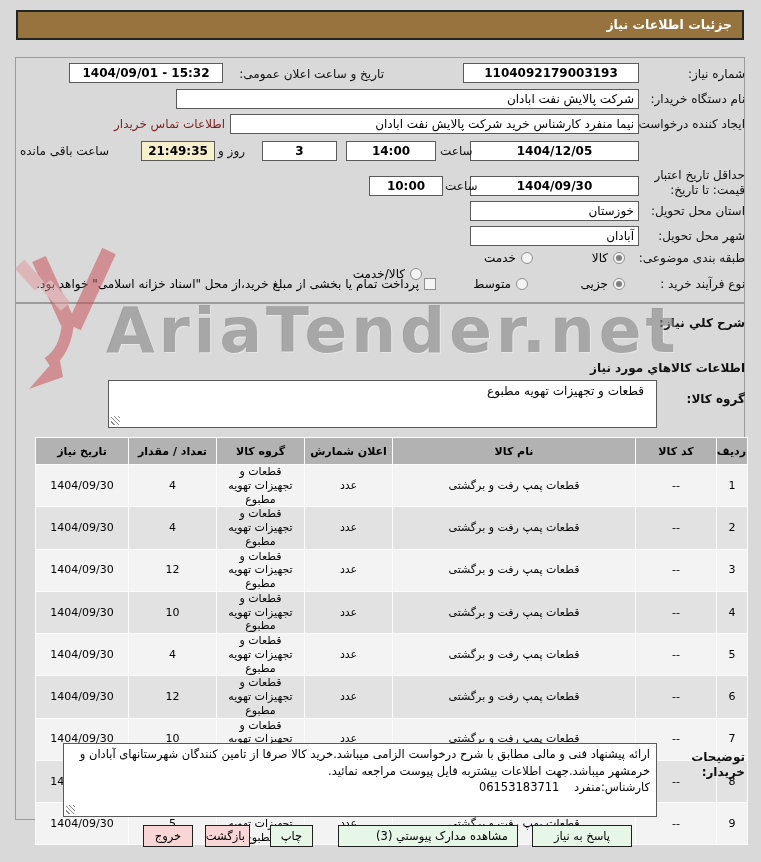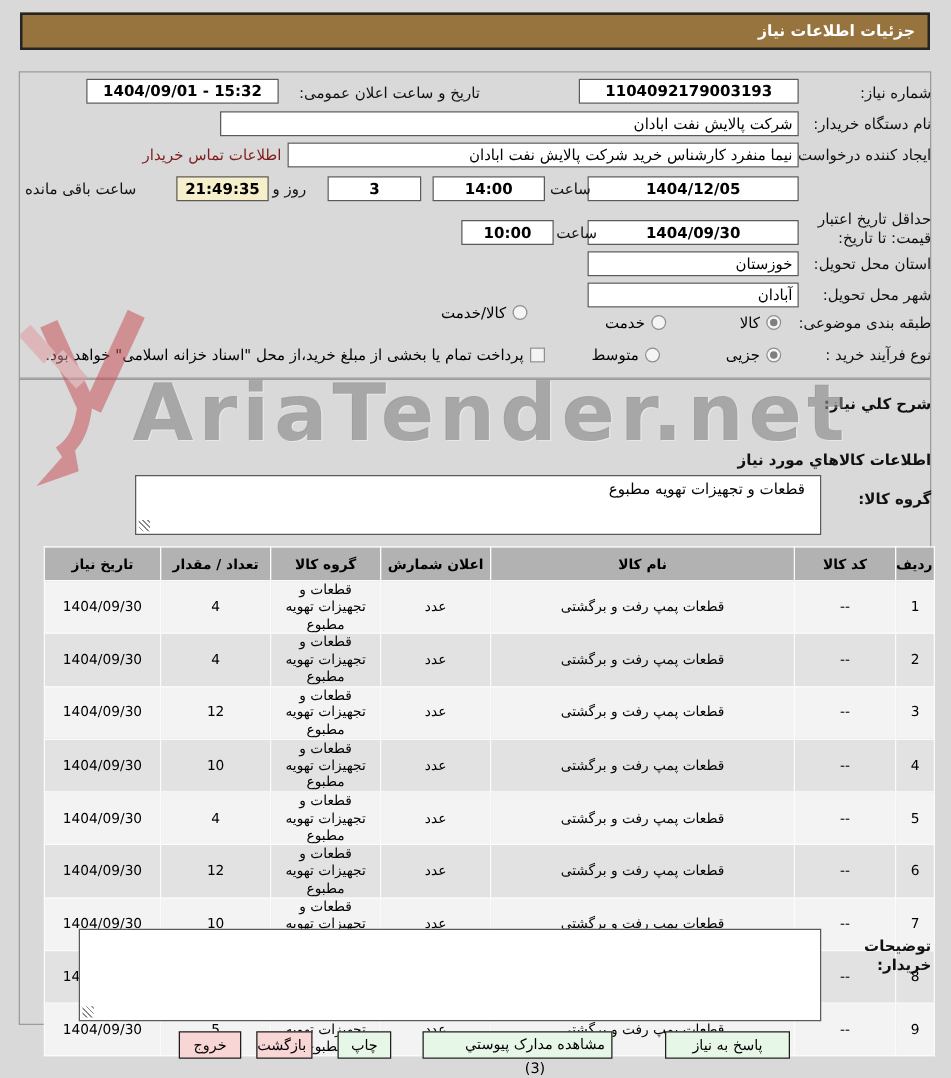--- a/index.html
+++ b/index.html
@@ -95,21 +95,21 @@
 
   <div class="lbl" style="right:16px;top:251px;">طبقه بندی موضوعی:</div>
   <div class="radio-item" style="right:136px;top:250px;">
     <span class="radio on"></span>
     <span>کالا</span>
   </div>
   <div class="radio-item" style="right:228px;top:250px;">
     <span class="radio"></span>
     <span>خدمت</span>
   </div>
-  <div class="radio-item" style="right:339px;top:242px;margin-left:11px;">
+  <div class="radio-item" style="right:339px;top:266px;margin-left:11px;">
     <span class="radio"></span>
     <span>کالا/خدمت</span>
   </div>
 
   <div class="lbl" style="right:16px;top:277px;">نوع فرآیند خرید :</div>
   <div class="radio-item" style="right:136px;top:276px;">
     <span class="radio on"></span>
     <span>جزیی</span>
   </div>
   <div class="radio-item" style="right:233px;top:276px;">
@@ -234,25 +234,27 @@
           <td>عدد</td>
           <td>قطعات و تجهیزات تهویه مطبوع</td>
           <td>5</td>
           <td>1404/09/30</td>
         </tr>
       </tbody>
   </table>
 
   <div class="lbl wrap bold" style="right:16px;top:750px;width:72px;">توضیحات خریدار:</div>
   <div class="ta" style="left:63px;top:743px;width:594px;height:74px;">
+    <div class="ta-text" style="font-size:11.5px;right:6px;left:6px;">ارائه پیشنهاد فنی و مالی مطابق با شرح درخواست الزامی میباشد.خرید کالا صرفا از تامین کنندگان شهرستانهای آبادان و خرمشهر میباشد.جهت اطلاعات بیشتربه فایل پیوست مراجعه نمائید.
+کارشناس:منفرد    06153183711</div>
     <div class="grip"></div>
   </div>
 
   <button class="btn green" style="left:532px;top:825px;width:100px;">پاسخ به نیاز</button>
-  <button class="btn green" style="left:338px;top:825px;width:152px;padding-left:32px;">مشاهده مدارک پیوستي (3)</button>
+  <button class="btn green" style="left:338px;top:825px;width:180px;padding-left:32px;">مشاهده مدارک پیوستي (3)</button>
   <button class="btn green" style="left:270px;top:825px;width:43px;">چاپ</button>
   <button class="btn pink" style="left:205px;top:825px;width:45px;">بازگشت</button>
   <button class="btn pink" style="left:143px;top:825px;width:50px;">خروج</button>
 
   <div id="watermark">
     <svg id="wm-logo" width="105" height="150" viewBox="0 0 105 150">
       <g stroke="#c94850" stroke-width="15" fill="none">
         <path d="M24 16 L53 80"></path>
         <path d="M94 8 L59 84"></path>
       </g>

